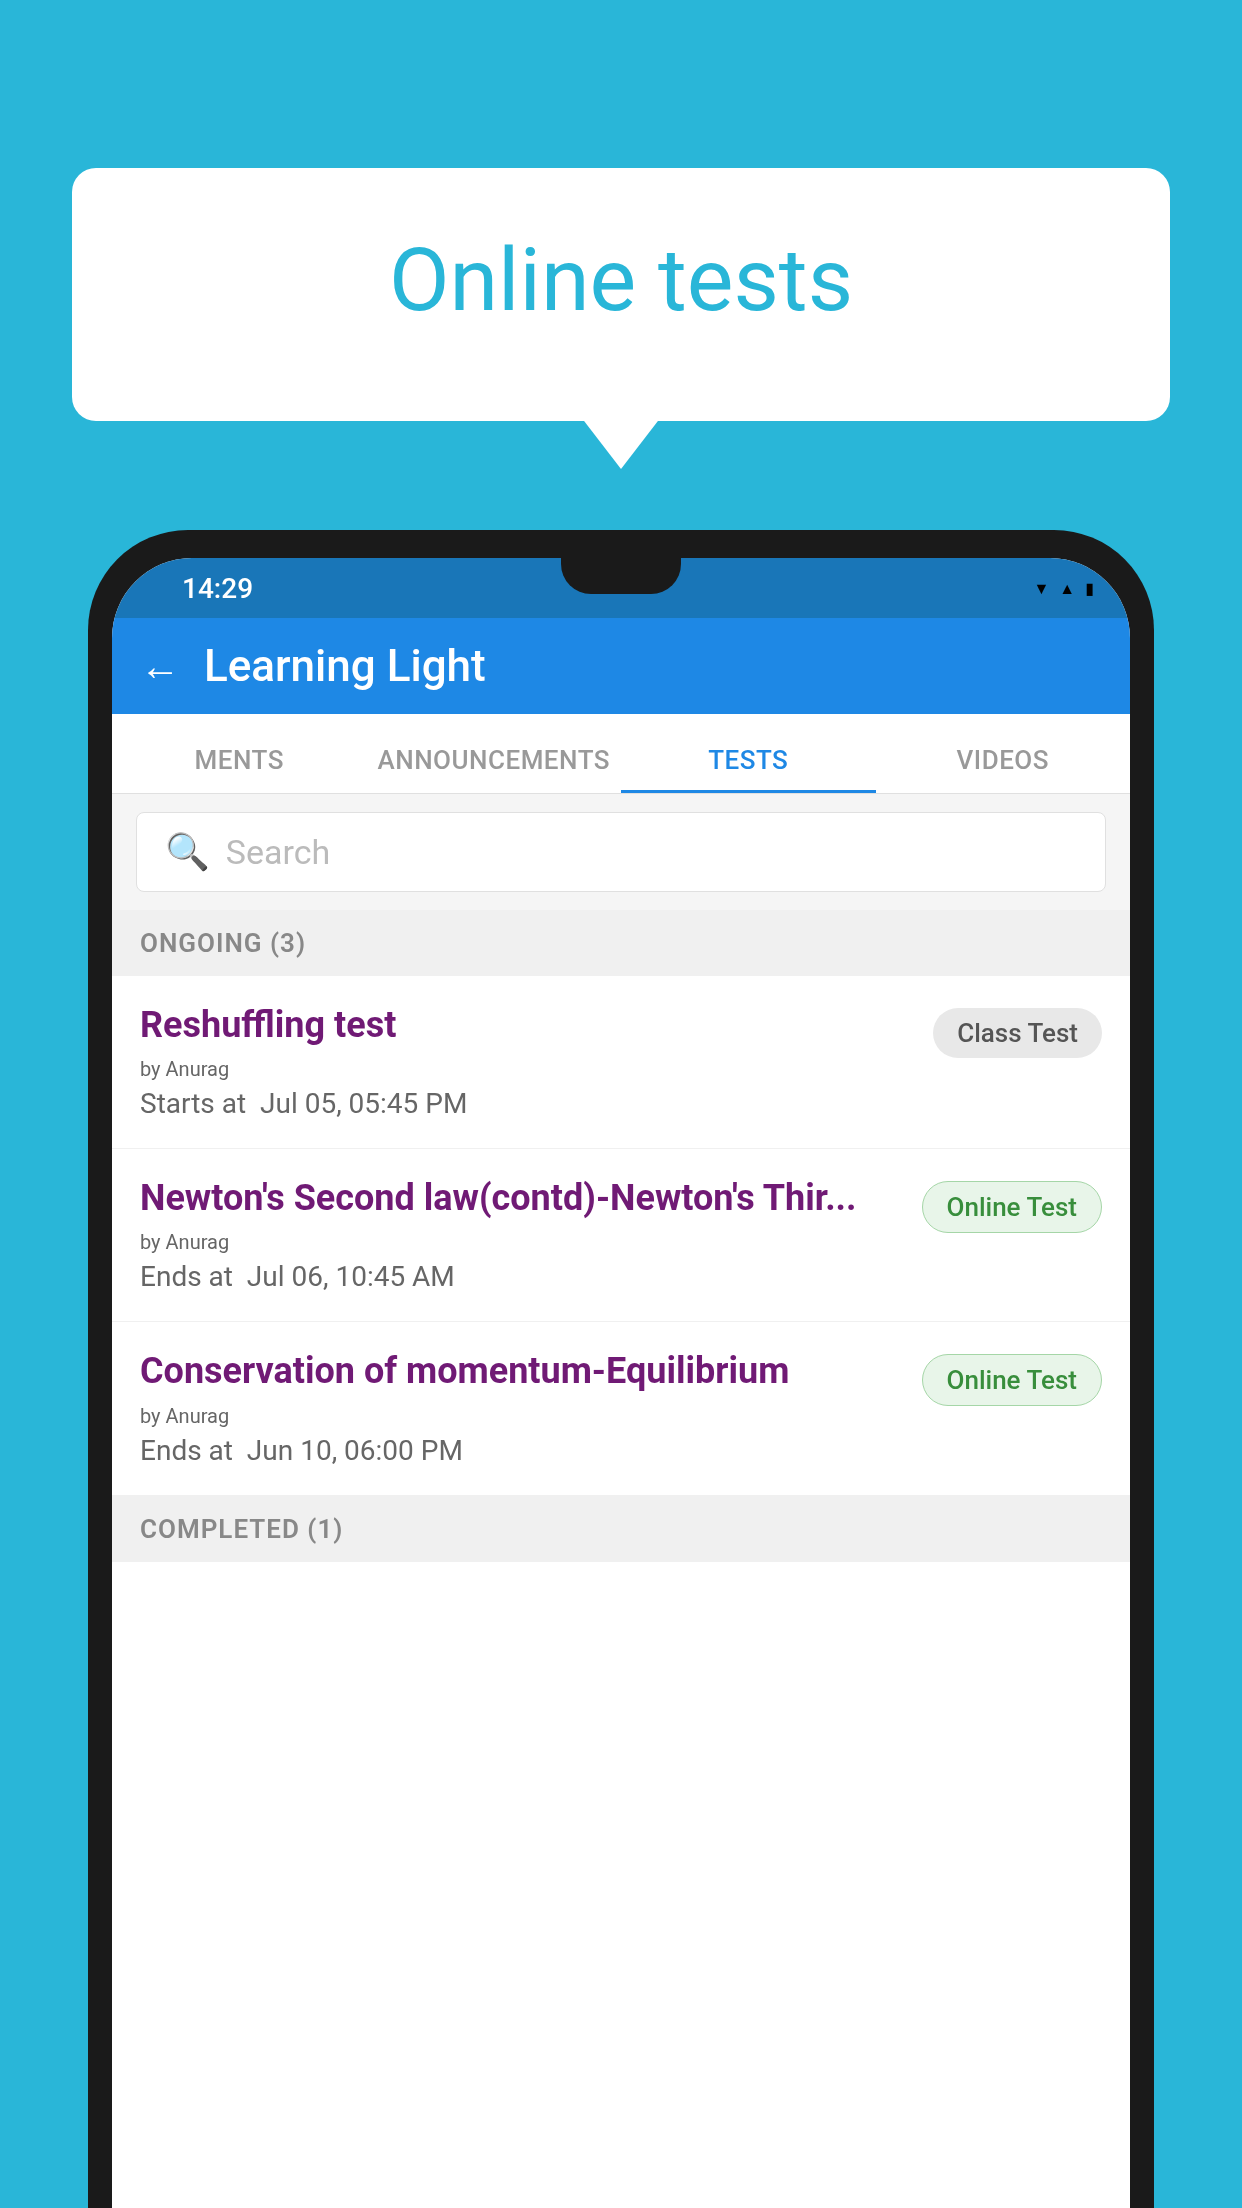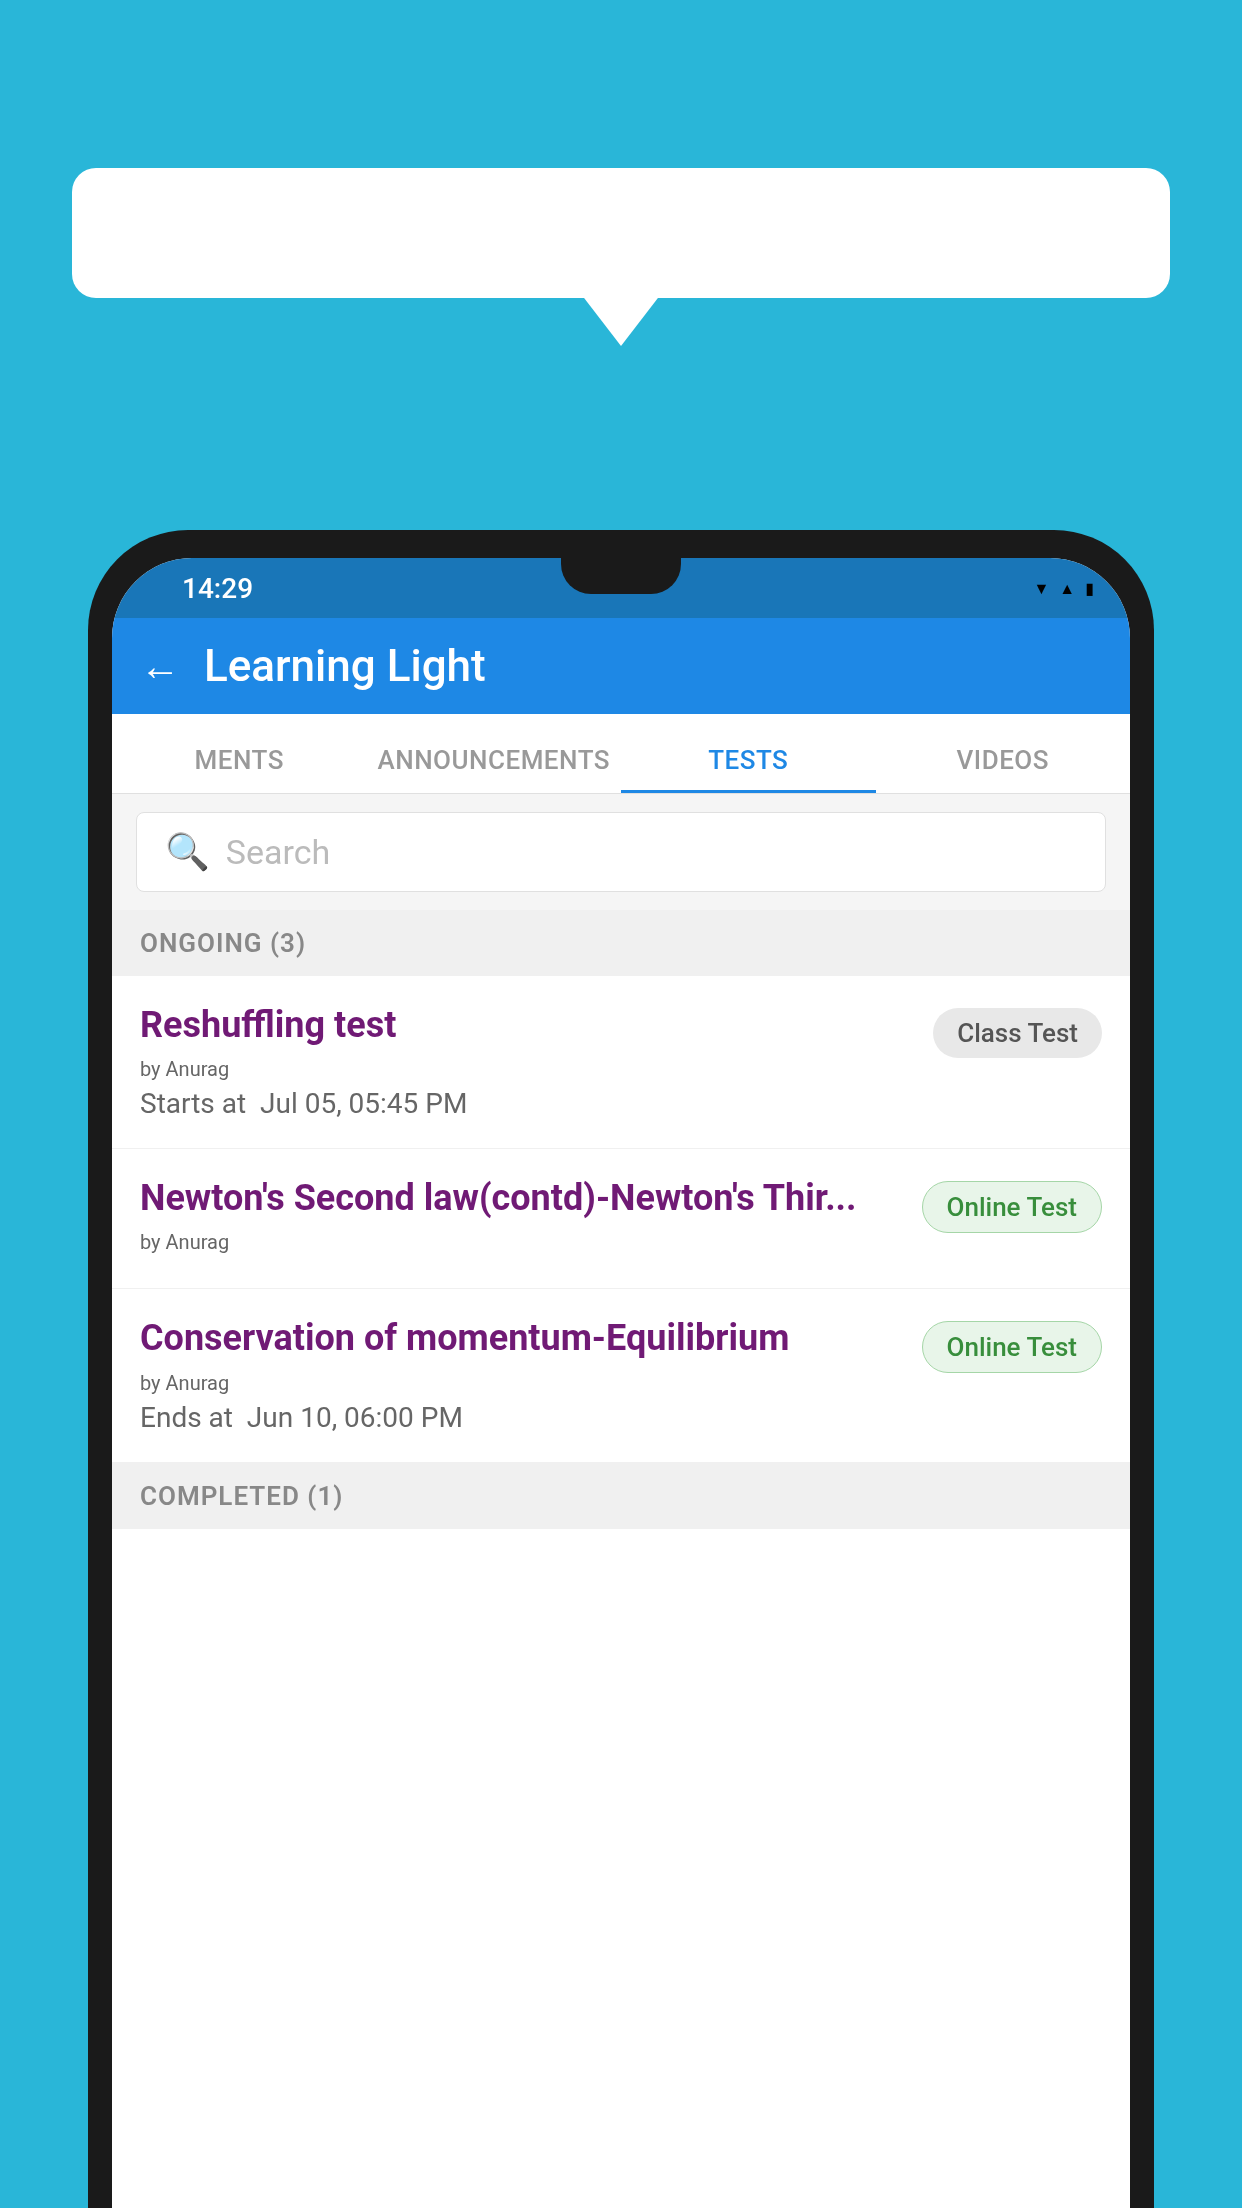--- a/index.html
+++ b/index.html
@@ -247,20 +247,21 @@
       font-size: 26px;
       font-weight: 600;
       color: #888;
       letter-spacing: 1px;
     }
   </style>
 </head>
 <body>
 
 <div class="speech-bubble">
+  <div class="bubble-title">Online tests</div>
 </div>
 
 <div class="phone-frame">
   <div class="notch"></div>
 
   <div class="phone-screen">
 
     <div class="status-bar">
       <span class="status-time">14:29</span>
       <div class="status-icons">
@@ -309,20 +310,23 @@
             <span>Starts at</span>&nbsp;&nbsp;<span>Jul 05, 05:45 PM</span>
           </div>
         </div>
         <span class="test-badge badge-class">Class Test</span>
       </div>
 
       <div class="test-item">
         <div class="test-info">
           <div class="test-name">Newton's Second law(contd)-Newton's Thir...</div>
           <div class="test-by">by Anurag</div>
+          <div class="test-date">
+            <span>Ends at</span>&nbsp;&nbsp;<span>Jul 06, 10:45 AM</span>
+          </div>
         </div>
         <span class="test-badge badge-online">Online Test</span>
       </div>
 
       <div class="test-item">
         <div class="test-info">
           <div class="test-name">Conservation of momentum-Equilibrium</div>
           <div class="test-by">by Anurag</div>
           <div class="test-date">
             <span>Ends at</span>&nbsp;&nbsp;<span>Jun 10, 06:00 PM</span>

